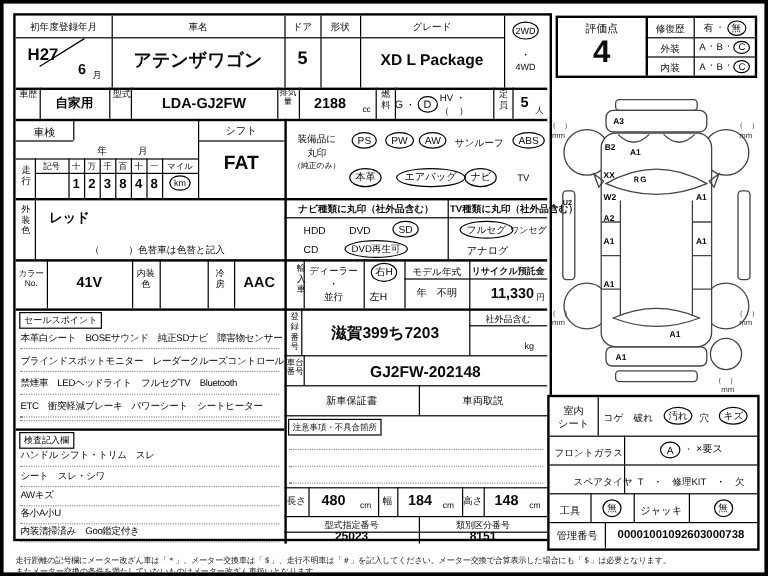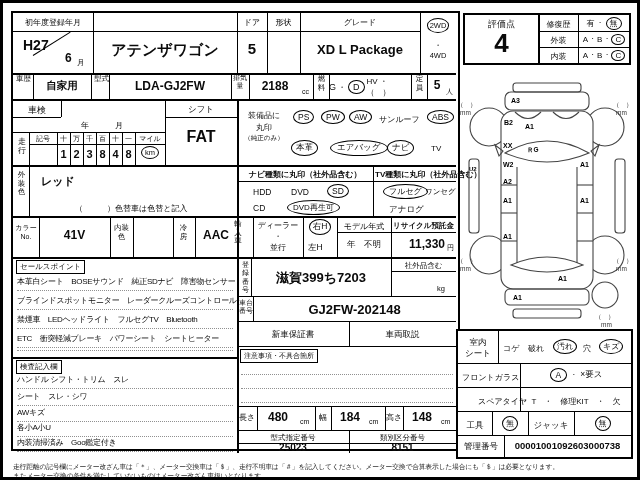--- a/index.html
+++ b/index.html
@@ -93,20 +93,21 @@
       <i class="ln" style="left:372px;top:393px;width:1.2px;height:24px"></i>
       <i class="ln" style="left:390px;top:393px;width:1.2px;height:24px"></i>
       <i class="ln" style="left:336px;top:417px;width:1.2px;height:23px"></i>
     </div>
 
     <div class="t c" style="left:0;top:4px;width:80px;font-size:8px">初年度登録年月</div>
     <div class="t bld" style="left:10px;top:24px;font-size:14px">H27</div>
     <i class="ln" style="left:20px;top:42px;width:44px;height:1px;transform:rotate(-32deg);transform-origin:left center"></i>
     <div class="t bld" style="left:52px;top:38px;font-size:12px">6</div>
     <div class="t" style="left:64px;top:45px;font-size:7.5px">月</div>
+    <div class="t c" style="left:80px;top:4px;width:144px;font-size:8px">車名</div>
     <div class="t c bld" style="left:80px;top:28px;width:144px;font-size:15px">アテンザワゴン</div>
     <div class="t c" style="left:224px;top:4px;width:30px;font-size:8px">ドア</div>
     <div class="t c bld" style="left:224px;top:27px;width:30px;font-size:15px">5</div>
     <div class="t c" style="left:254px;top:4px;width:33px;font-size:8px">形状</div>
     <div class="t c" style="left:287px;top:4px;width:120px;font-size:8px">グレード</div>
     <div class="t c bld" style="left:287px;top:29px;width:120px;font-size:13px">XD L Package</div>
     <div class="t c" style="left:407px;top:5px;width:36px"><span class="circ" style="font-size:7.5px;padding:2px 2px">2WD</span></div>
     <div class="t c" style="left:407px;top:27px;width:36px;font-size:8px">・</div>
     <div class="t c" style="left:407px;top:38px;width:36px;font-size:7.5px">4WD</div>
 
@@ -176,21 +177,21 @@
     <div class="t" style="left:370px;top:171px"><span class="circ" style="font-size:8px;padding:1px 5px">フルセグ</span></div>
     <div class="t" style="left:412px;top:174px;font-size:7.5px">ワンセグ</div>
     <div class="t" style="left:376px;top:191px;font-size:8.5px">アナログ</div>
 
     <div class="t c" style="left:1px;top:210px;width:24px;font-size:7px">カラー</div>
     <div class="t c" style="left:1px;top:220px;width:24px;font-size:7px">No.</div>
     <div class="t c bld" style="left:26px;top:215px;width:71px;font-size:12px">41V</div>
     <div class="vt" style="left:99px;top:211px;width:19px;font-size:7.5px">内装色</div>
     <div class="vt" style="left:164px;top:211px;width:13px;font-size:7.5px">冷房</div>
     <div class="t c bld" style="left:182px;top:215px;width:42px;font-size:12px">AAC</div>
-    <div class="vt" style="left:219px;top:207px;width:12px;font-size:7.5px">輸入車</div>
+    <div class="vt" style="left:232px;top:207px;width:12px;font-size:7.5px">輸入車</div>
     <div class="t c" style="left:241px;top:207px;width:48px;font-size:8px">ディーラー</div>
     <div class="t c" style="left:241px;top:218px;width:48px;font-size:8px">・</div>
     <div class="t c" style="left:241px;top:229px;width:48px;font-size:8px">並行</div>
     <div class="t c" style="left:290px;top:206px;width:34px"><span class="circ" style="font-size:8.5px;padding:1px 3px">右H</span></div>
     <div class="t" style="left:295px;top:229px;font-size:8.5px">左H</div>
     <div class="t c" style="left:324px;top:208px;width:54px;font-size:8px">モデル年式</div>
     <div class="t c" style="left:324px;top:226px;width:54px;font-size:8.5px">年　不明</div>
     <div class="t c bld" style="left:378px;top:208px;width:65px;font-size:7.5px">リサイクル預託金</div>
     <div class="t bld" style="left:380px;top:224px;width:52px;text-align:right;font-size:12px">11,330</div>
     <div class="t" style="left:434px;top:230px;font-size:7px">円</div>

